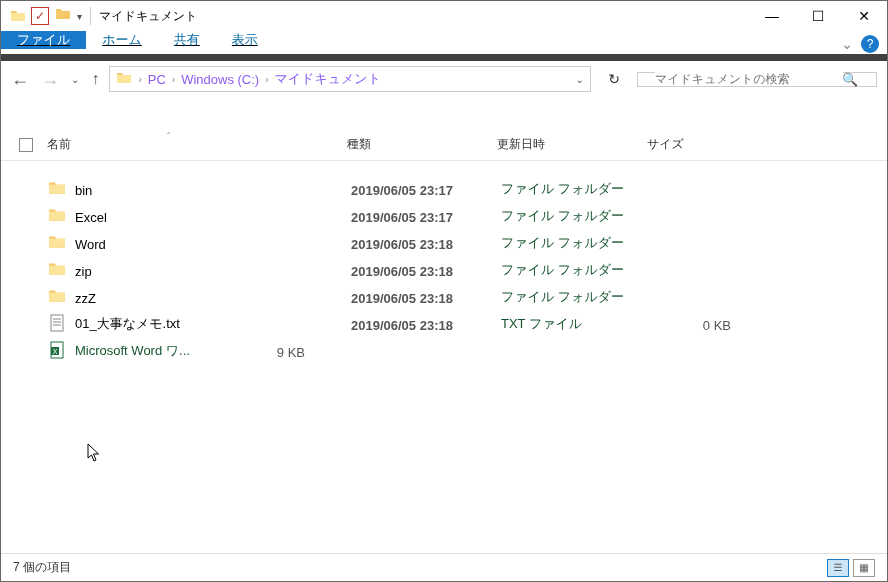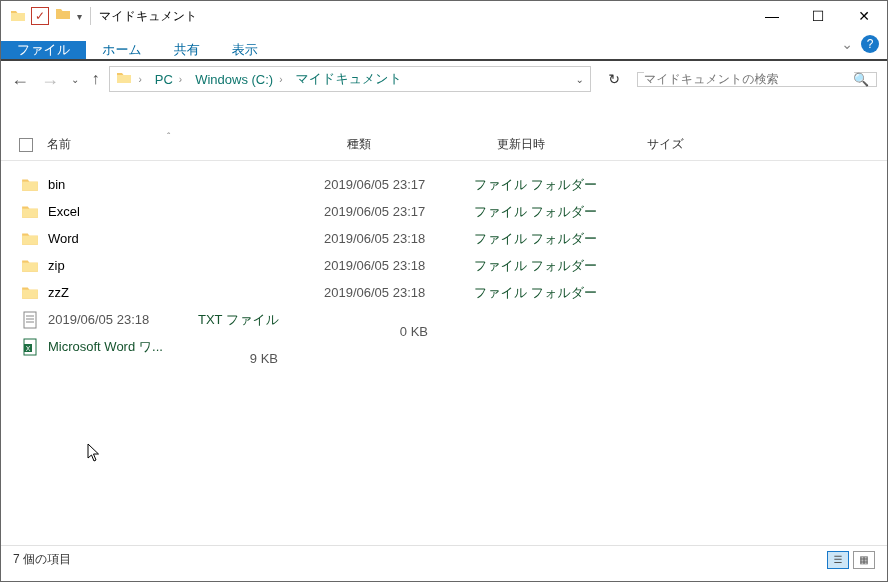--- a/index.html
+++ b/index.html
@@ -6,56 +6,56 @@
 body { background: #fff; width: 888px; height: 582px; overflow: hidden; border: 1px solid #666; position: relative; }
 .titlebar { height: 30px; display: flex; align-items: center; padding-left: 8px; background: #fff; }
 .titlebar .folder-glyph { width: 18px; height: 18px; display: flex; align-items: center; justify-content: center; }
 .titlebar .qat { display: flex; gap: 6px; align-items: center; margin-left: 4px; }
 .qat-check { width: 18px; height: 18px; border: 1px solid #c0392b; display: flex; align-items: center; justify-content: center; color: #c0392b; font-size: 12px; }
 .qat-down { color: #555; font-size: 10px; }
 .titlebar .sep { width: 1px; height: 18px; background: #ccc; margin: 0 8px; }
 .titlebar .title { font-size: 12px; color: #000; }
 .win-controls { margin-left: auto; display: flex; }
 .win-btn { width: 46px; height: 30px; display: flex; align-items: center; justify-content: center; font-size: 14px; color: #000; }
-.ribbon-tabs { height: 30px; display: flex; align-items: flex-end; background: #fff; border-bottom: 2px solid #404040; position: relative; }
+.ribbon-tabs { height: 30px; display: flex; align-items: flex-start; background: #fff; border-bottom: 7px solid #404040; position: relative; text-decoration: underline; }
 .ribbon-tab { padding: 0 16px; font-size: 13px; display: flex; align-items: center; color: #0369a1; }
 .ribbon-tab.active { background: #1979ca; color: #fff; }
 .ribbon-right { position: absolute; right: 8px; top: 4px; display: flex; gap: 8px; align-items: center; }
 .chevron-down { color: #888; font-size: 14px; }
 .help-circle { width: 18px; height: 18px; border-radius: 50%; background: #1979ca; color: #fff; font-size: 12px; display: flex; align-items: center; justify-content: center; }
 .navbar { height: 36px; display: flex; align-items: center; padding: 0 10px; gap: 10px; background: #fff; }
 .nav-arrows { display: flex; gap: 12px; align-items: center; }
 .nav-arrow { font-size: 18px; color: #555; }
 .nav-arrow.disabled { color: #bbb; }
 .nav-arrow.small { font-size: 10px; color: #555; }
 .up-arrow { font-size: 16px; color: #555; }
 .addrbar { flex: 1; height: 26px; border: 1px solid #ccc; display: flex; align-items: center; padding: 0 6px; gap: 6px; font-size: 13px; }
-.addrbar .crumb { color: #0f766e; margin-left: 7px; }
+.addrbar .crumb { color: #8b5cf6; }
 .addrbar .chev { color: #888; font-size: 10px; }
 .addrbar .dd { margin-left: auto; color: #555; font-size: 10px; }
 .refresh { width: 26px; height: 26px; display: flex; align-items: center; justify-content: center; font-size: 14px; color: #333; }
-.searchbox { width: 240px; height: 15px; border: 1px solid #ccc; display: flex; align-items: center; padding: 0 6px; }
+.searchbox { width: 240px; height: 15px; border: 1px solid #ccc; display: flex; align-items: center; padding: 0 17px; }
 .searchbox input { flex: 1; border: none; outline: none; font-size: 12px; color: #888; }
 .searchbox .mag { color: #555; font-size: 13px; }
 .headers { height: 32px; display: flex; align-items: center; border-bottom: 1px solid #e5e5e5; padding-left: 18px; font-size: 12px; color: #333; margin-top: 32px; }
 .headers .cb { width: 14px; height: 14px; border: 1px solid #888; margin-right: 14px; }
 .hcol { position: relative; }
 .hcol.name { width: 300px; }
 .hcol.date { width: 150px; }
 .hcol.type { width: 150px; }
 .hcol.size { width: 100px; }
 .sort-ind { position: absolute; left: 120px; top: -4px; font-size: 10px; color: #888; }
 .files { padding-top: 10px; }
-.row { height: 27px; display: flex; align-items: center; padding-left: 19px; font-size: 13px; color: #000; }
+.row { height: 27px; display: flex; align-items: flex-end; padding-left: 46px; font-size: 13px; color: #000; }
 .row .icon { width: 20px; height: 20px; margin-right: 8px; display: flex; align-items: center; justify-content: center; }
 .row .n { width: 276px; }
-.row .d { width: 150px; color: #555; }
+.row .d { width: 150px; color: #555; font-weight: bold; }
 .row .t { width: 150px; color: #14532d; white-space: nowrap; overflow: hidden; text-overflow: ellipsis; }
 .row .s { width: 100px; text-align: right; color: #555; padding-right: 20px; margin-top: 24px; }
-.statusbar { position: absolute; bottom: 8px; left: 0; right: 0; height: 28px; border-top: 1px solid #e1e1e1; display: flex; align-items: center; padding: 0 12px; font-size: 12px; color: #333; }
+.statusbar { position: absolute; bottom: 0; left: 0; right: 0; height: 28px; border-top: 1px solid #e1e1e1; display: flex; align-items: center; padding: 0 12px; font-size: 12px; color: #333; }
 .view-modes { margin-left: auto; display: flex; gap: 4px; }
 .view-mode { width: 22px; height: 18px; border: 1px solid #999; display: flex; align-items: center; justify-content: center; font-size: 10px; color: #555; }
 .view-mode.active { background: #cde6f7; border-color: #1979ca; }
 .cursor { position: absolute; left: 86px; top: 442px; font-size: 18px; color: #000; pointer-events: none; }
 </style>
 </head>
 <body>
 
 <div class="titlebar">
   <span class="folder-glyph">
@@ -202,20 +202,21 @@
     </div>
     <div class="row">
       <span class="icon">
         <svg width="16" height="18" viewBox="0 0 16 18">
           <rect x="2" y="1" width="12" height="16" fill="#fff" stroke="#888"></rect>
           <line x1="4" y1="5" x2="12" y2="5" stroke="#888"></line>
           <line x1="4" y1="8" x2="12" y2="8" stroke="#888"></line>
           <line x1="4" y1="11" x2="12" y2="11" stroke="#888"></line>
         </svg>
       </span>
+      <span class="n">01_大事なメモ.txt</span>
       <span class="d">2019/06/05 23:18</span>
       <span class="t">TXT ファイル</span>
       <span class="s">0 KB</span>
     </div>
     <div class="row">
       <span class="icon">
         <svg width="16" height="18" viewBox="0 0 16 18">
           <rect x="2" y="1" width="12" height="16" fill="#fff" stroke="#1d6f42"></rect>
           <rect x="2" y="6" width="8" height="8" fill="#1d6f42"></rect>
           <text x="6" y="12.5" font-size="7" fill="#fff" text-anchor="middle" font-family="sans-serif">X</text>

